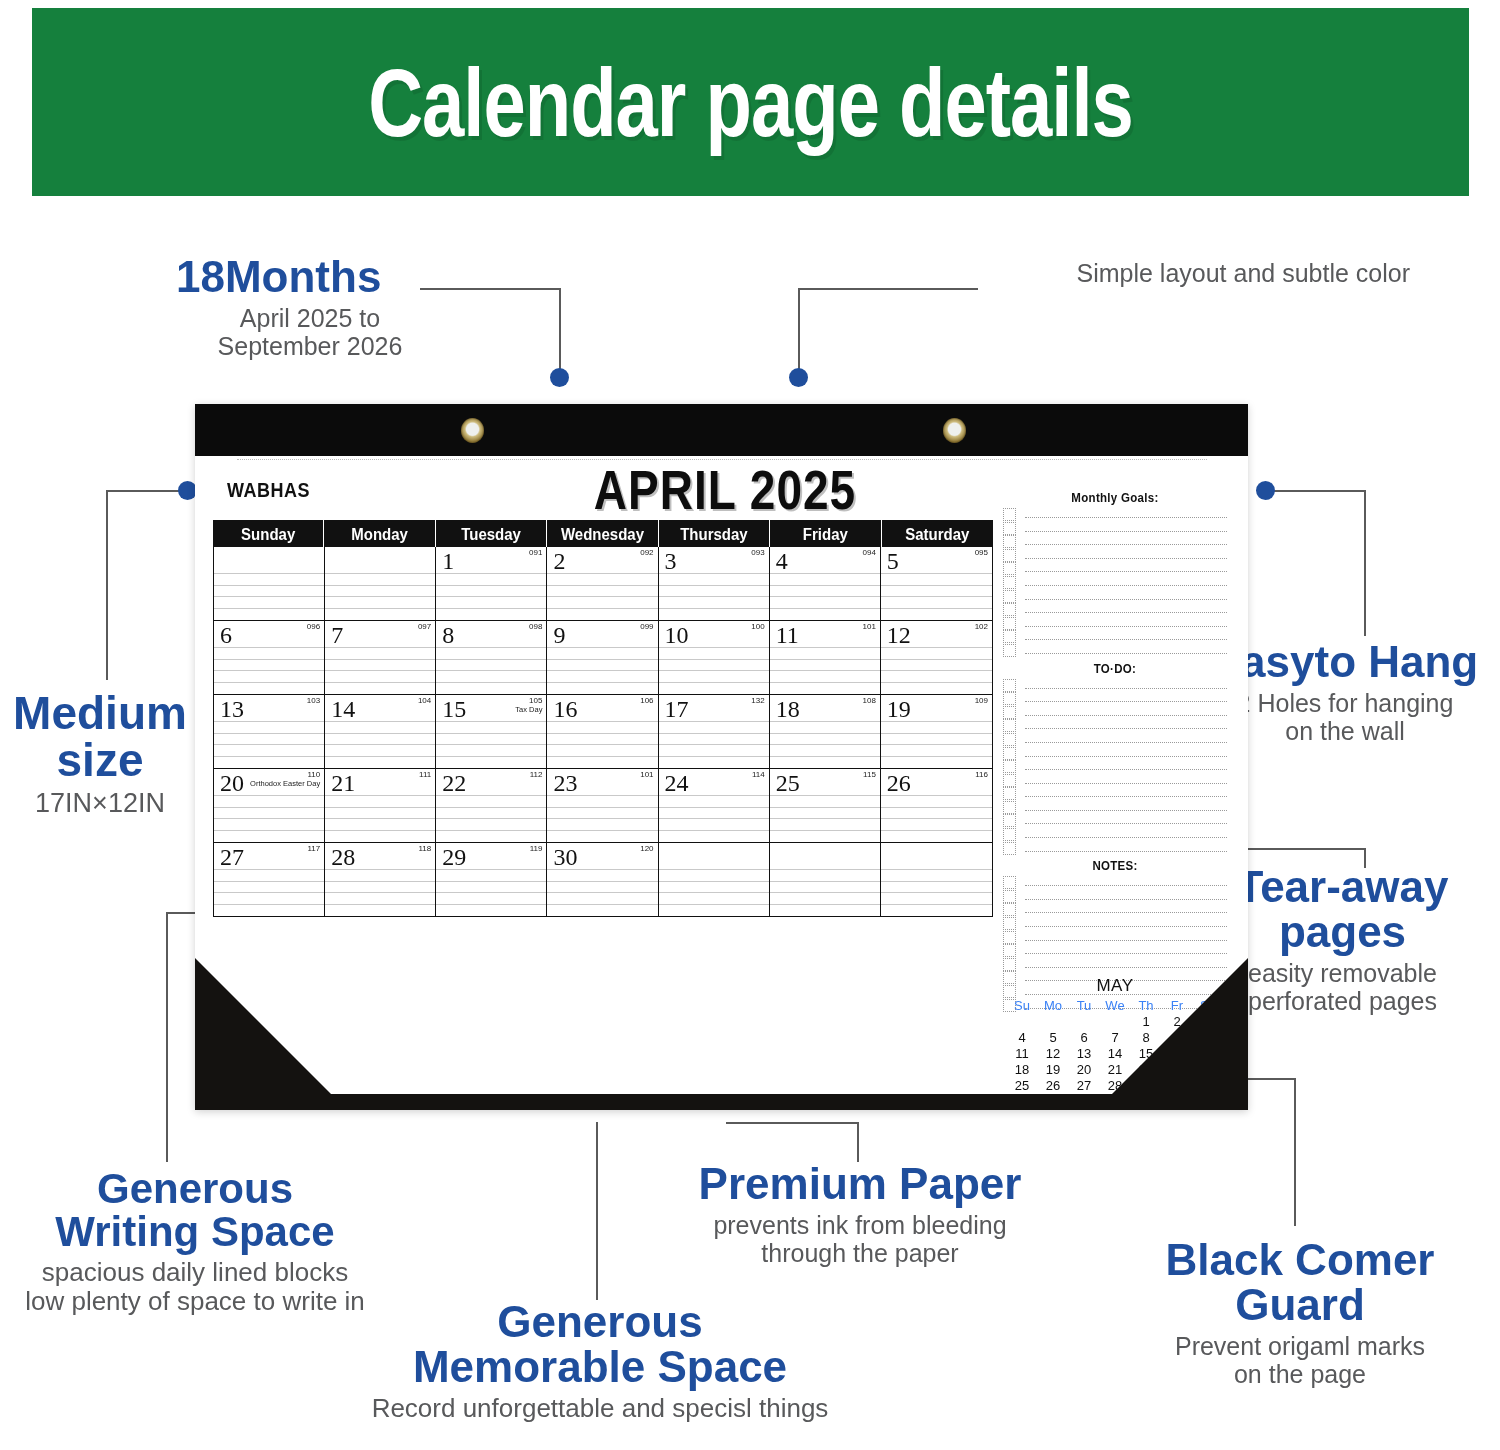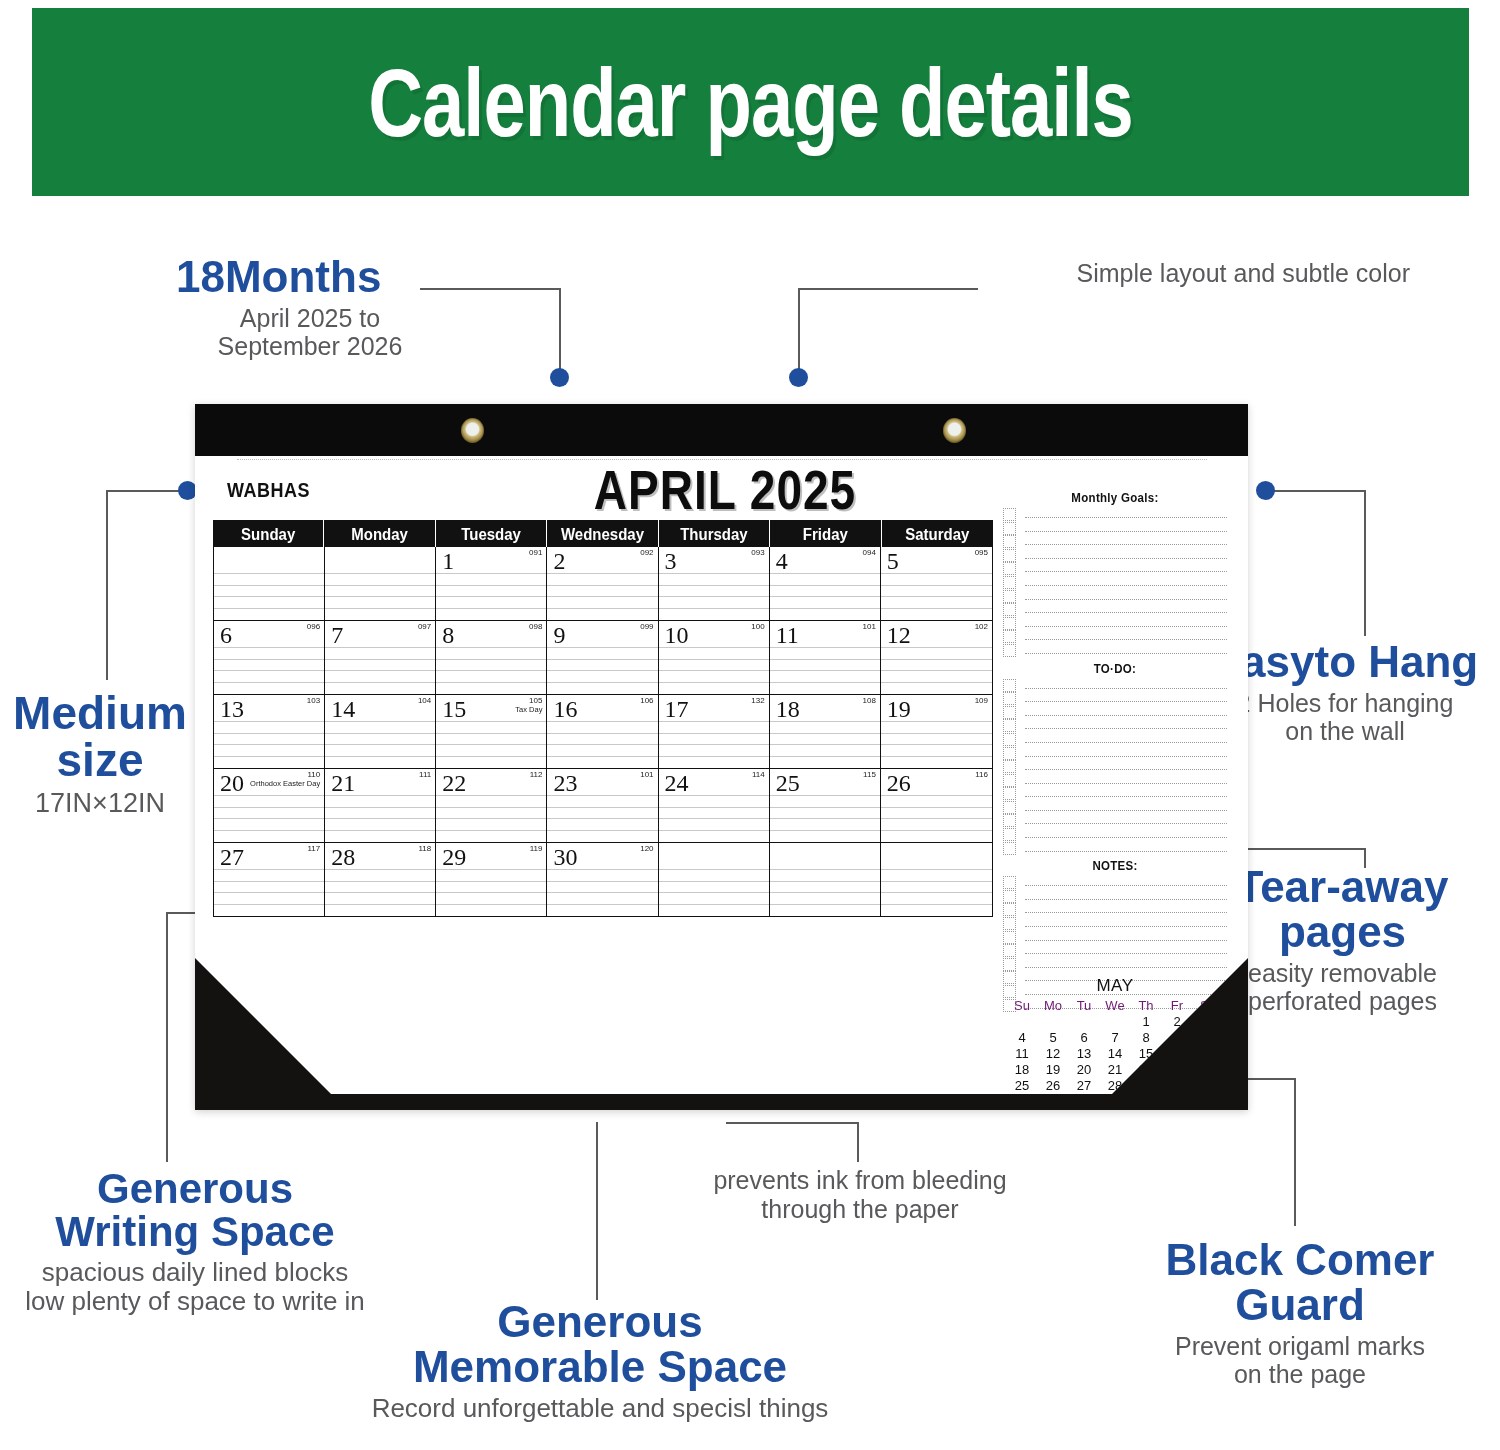--- a/index.html
+++ b/index.html
@@ -71,21 +71,21 @@
   .linebox{position:relative;}
   .lrow{position:relative;height:13.6px;}
   .lrow::after{content:"";position:absolute;left:26px;right:4px;top:10px;height:0;
                border-top:1px dotted #9a9a9a;}
   .lrow::before{content:"";position:absolute;left:4px;top:1px;width:11px;height:11px;
                border:1px dotted #9a9a9a;}
   .mini{position:absolute;left:804px;top:572px;width:232px;text-align:center;}
   .mini-h{font-size:17px;color:#111;letter-spacing:.5px;}
   .mini table{border-collapse:collapse;margin:1px auto 0;}
   .mini td{font-size:13px;color:#111;width:31px;height:16px;text-align:center;padding:0;}
-  .mini td.hd{font-size:13px;color:#701a75;margin-left:12px;}
+  .mini td.hd{font-size:13px;color:#3b82f6;margin-left:12px;}
 
   
   .corner{position:absolute;width:0;height:0;}
   .corner-l{left:0;bottom:0;border-left:152px solid #141210;border-top:152px solid transparent;}
   .corner-r{right:0;bottom:0;border-right:152px solid #141210;border-top:152px solid transparent;}
   .footbar{position:absolute;left:0;bottom:0;width:100%;height:16px;background:#141210;}
 </style>
 </head>
 <body>
 
@@ -167,20 +167,21 @@
 low plenty of space to write in</div>
 </div>
 
 <div class="callout ta-c" style="left:300px;top:1300px;width:600px;">
   <div class="c-title" style="white-space:pre-line;font-size:44px;">Generous
 Memorable Space</div>
   <div class="c-sub" style="white-space:pre-line;font-size:26px;">Record unforgettable and specisl things</div>
 </div>
 
 <div class="callout ta-c" style="left:660px;top:1162px;width:400px;">
+  <div class="c-title" style="white-space:pre-line;font-size:44px;">Premium Paper</div>
   <div class="c-sub" style="white-space:pre-line;">prevents ink from bleeding
 through the paper</div>
 </div>
 
 <div class="callout ta-c" style="left:1105px;top:1238px;width:390px;">
   <div class="c-title" style="white-space:pre-line;font-size:44px;">Black Comer
 Guard</div>
   <div class="c-sub" style="white-space:pre-line;">Prevent origaml marks
 on the page</div>
 </div>

